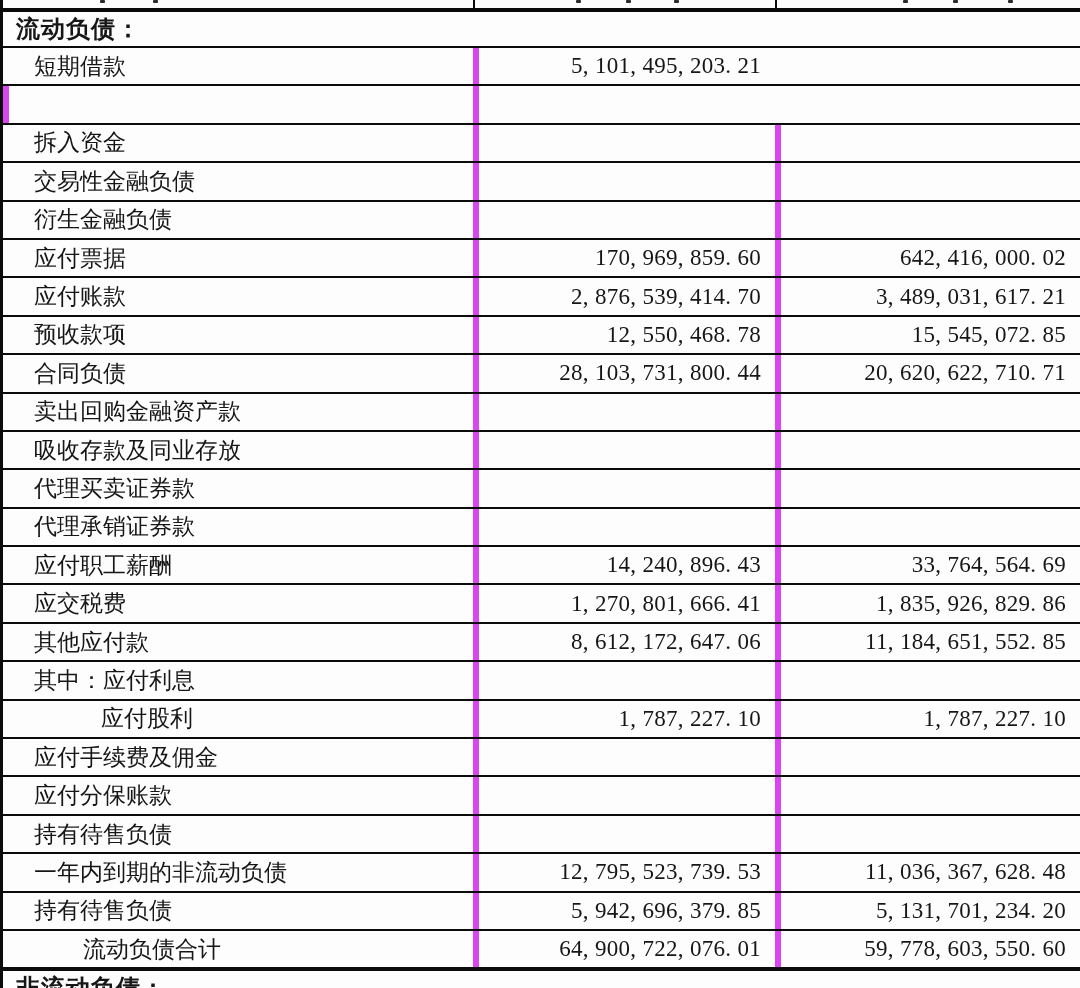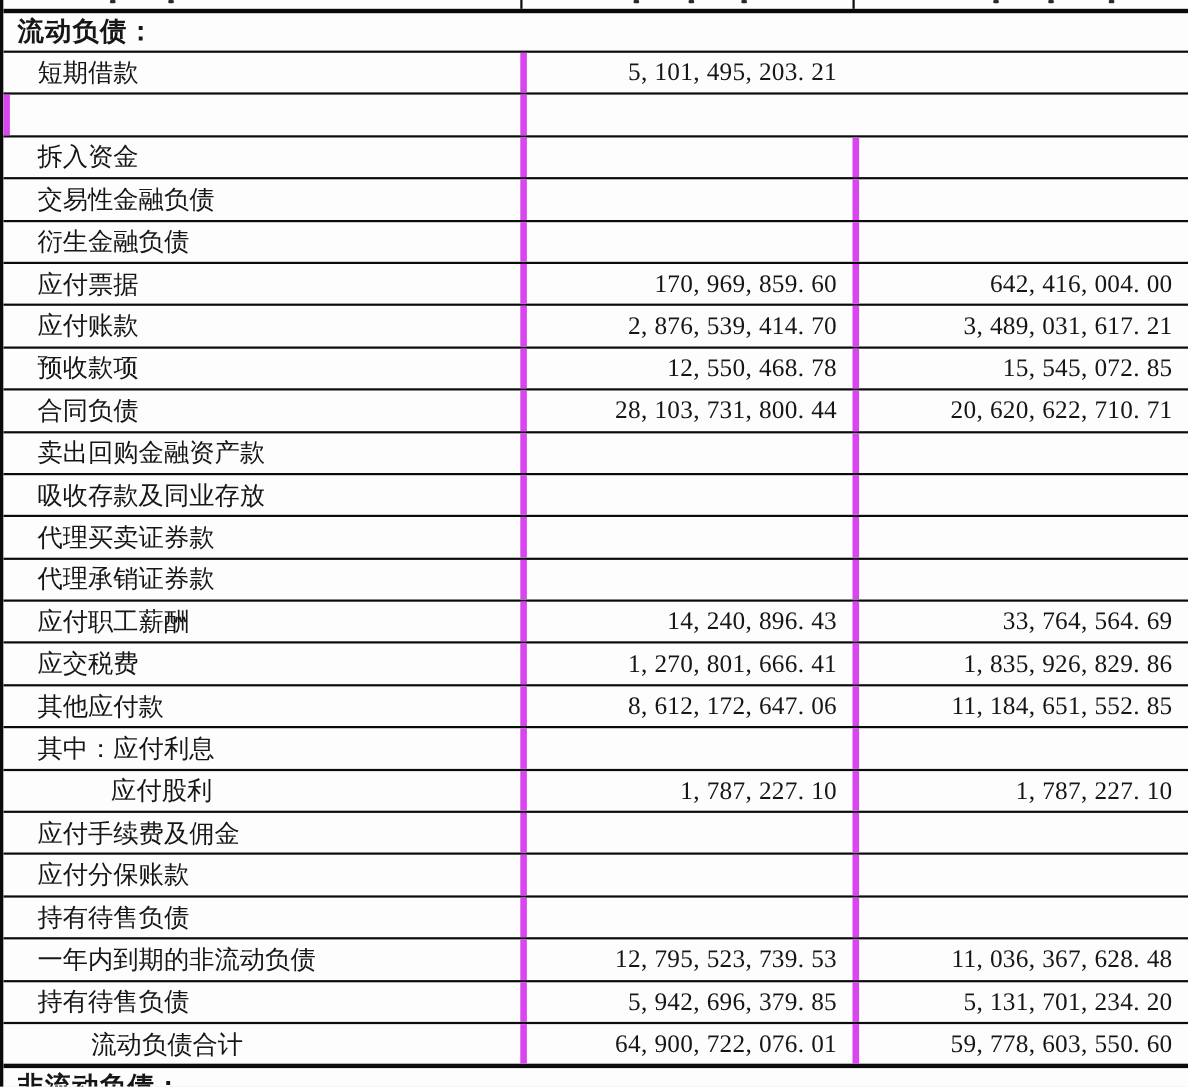--- a/index.html
+++ b/index.html
@@ -16,21 +16,21 @@
   
   .top-remnant{position:relative;height:8px;}
   .top-remnant .vline{position:absolute;top:0;width:2px;height:8px;background:#0b0b0b;}
   .top-remnant .vline.v1{left:470px;}
   .top-remnant .vline.v2{left:772px;}
   .top-remnant .mark{position:absolute;top:0;width:5px;height:3px;background:#2a2a2a;border-radius:1px;}
   .thick-hr{height:4px;background:#0a0a0a;}
   
   .section-row{
     height:34px;
-    display:flex;align-items:flex-start;
+    display:flex;align-items:center;
     border-bottom:2px solid #0b0b0b;
     font-weight:bold;font-size:24px;
     padding-left:13px;
     letter-spacing:1px;
   }
   .section-row.clipped-bottom{
     border-bottom:none;
     height:34px;              
     border-top:0;
   }
@@ -108,21 +108,21 @@
 
   <div class="row">
     <div class="cell label-cell indent-1">衍生金融负债</div>
     <div class="cell num-cell"></div>
     <div class="cell num-cell"></div>
   </div>
 
   <div class="row">
     <div class="cell label-cell indent-1">应付票据</div>
     <div class="cell num-cell">170, 969, 859. 60</div>
-    <div class="cell num-cell">642, 416, 004. 00</div>
+    <div class="cell num-cell">642, 416, 000. 02</div>
   </div>
 
   <div class="row">
     <div class="cell label-cell indent-1">应付账款</div>
     <div class="cell num-cell">2, 876, 539, 414. 70</div>
     <div class="cell num-cell">3, 489, 031, 617. 21</div>
   </div>
 
   <div class="row">
     <div class="cell label-cell indent-1">预收款项</div>

